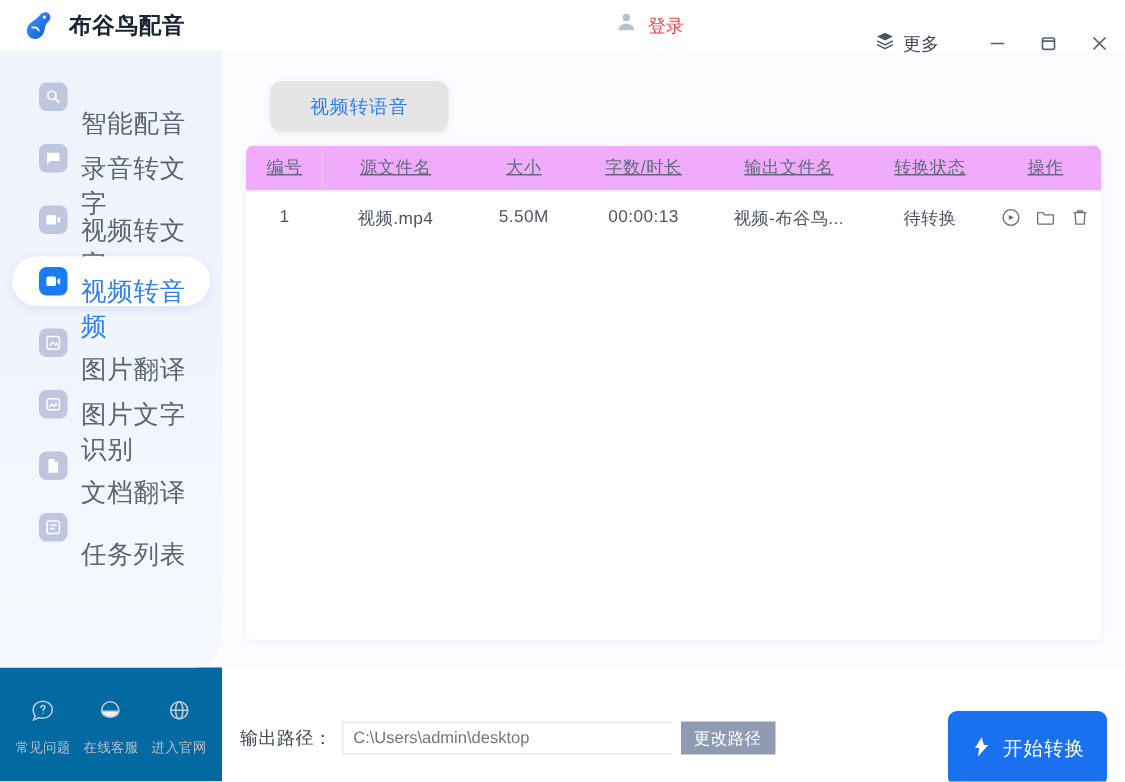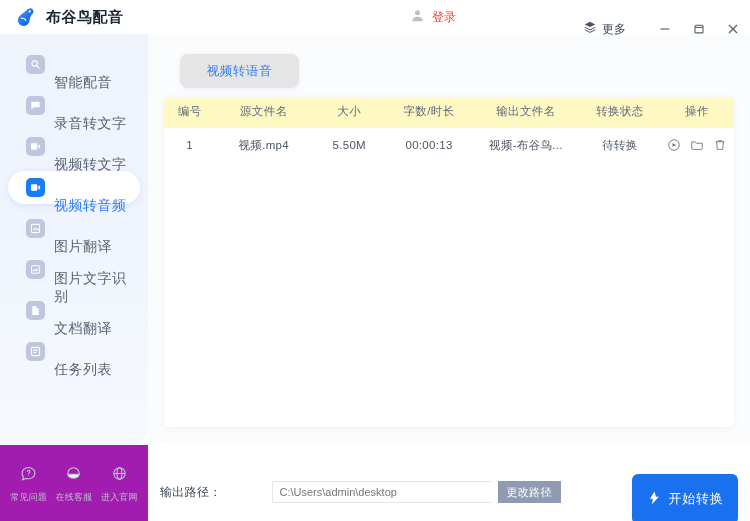--- a/index.html
+++ b/index.html
@@ -82,37 +82,37 @@
   }
   .nav-icon {
     width: 19px; height: 19px;
     border-radius: 5px;
     background: #bfc6dd;
     display: flex; align-items: center; justify-content: center;
     flex: none;
     color: #ffffff;
   }
   .nav-label {
-    font-size: 14px;
+    font-size: 17px;
     color: #5c6372;
     letter-spacing: .5px;
     margin-top: 36px;
   }
   .nav-item.active {
     background: #ffffff;
     box-shadow: 0 2px 7px rgba(70,120,210,.13);
   }
   .nav-item.active .nav-icon { background: #1a7cf5; }
   .nav-item.active .nav-label { color: #2f7df2; }
 
   
   .side-footer {
     position: absolute; left: 0; top: 445px;
     width: 148px; height: 76px;
-    background: #a21caf;
+    background: #0369a1;
     display: flex; align-items: flex-start; justify-content: space-around;
     padding: 20px 6px 0 6px;
   }
   .sf-item {
     display: flex; flex-direction: column; align-items: center; gap: 5px;
     width: 44px;
   }
   .sf-label {
     font-size: 9px; color: #b9bfcb; white-space: nowrap;
     letter-spacing: .2px;
@@ -145,25 +145,26 @@
     position: absolute; left: 16px; top: 63px;
     width: 570px; height: 330px;
     background: #ffffff;
     border-radius: 5px;
     box-shadow: 0 1px 6px rgba(120,140,180,.10);
     overflow: hidden;
   }
   table.grid { width: 100%; border-collapse: collapse; table-layout: fixed; }
   table.grid thead th {
     height: 30px;
-    background: #fef9c3;
+    background: #f0abfc;
     font-size: 11.5px; font-weight: normal;
     color: #606a7a;
     letter-spacing: .4px;
     border-bottom: 1px solid #eef1f5;
+    text-decoration: underline;
   }
   table.grid tbody td {
     height: 36px;
     font-size: 11.5px;
     color: #4d5664;
     text-align: center;
     letter-spacing: .3px;
   }
   .col-1 { width: 9%; }
   .col-2 { width: 17%; }
@@ -195,21 +196,20 @@
   .out-input {
     width: 220px; height: 22px;
     border: 1px solid #e4e8ee;
     border-right: none;
     background: #ffffff;
     font-size: 11px; color: #b5bbc5;
     padding: 0 7px;
     line-height: 20px;
     font-family: "Liberation Sans", sans-serif;
     outline: none;
-    margin-left: 44px;
   }
   .btn-path {
     height: 22px; padding: 0 9px;
     background: #8f9bb3;
     color: #ffffff;
     font-size: 11px;
     border: none;
     display: flex; align-items: center; justify-content: center;
     letter-spacing: .3px;
     font-family: "Liberation Sans", sans-serif;

